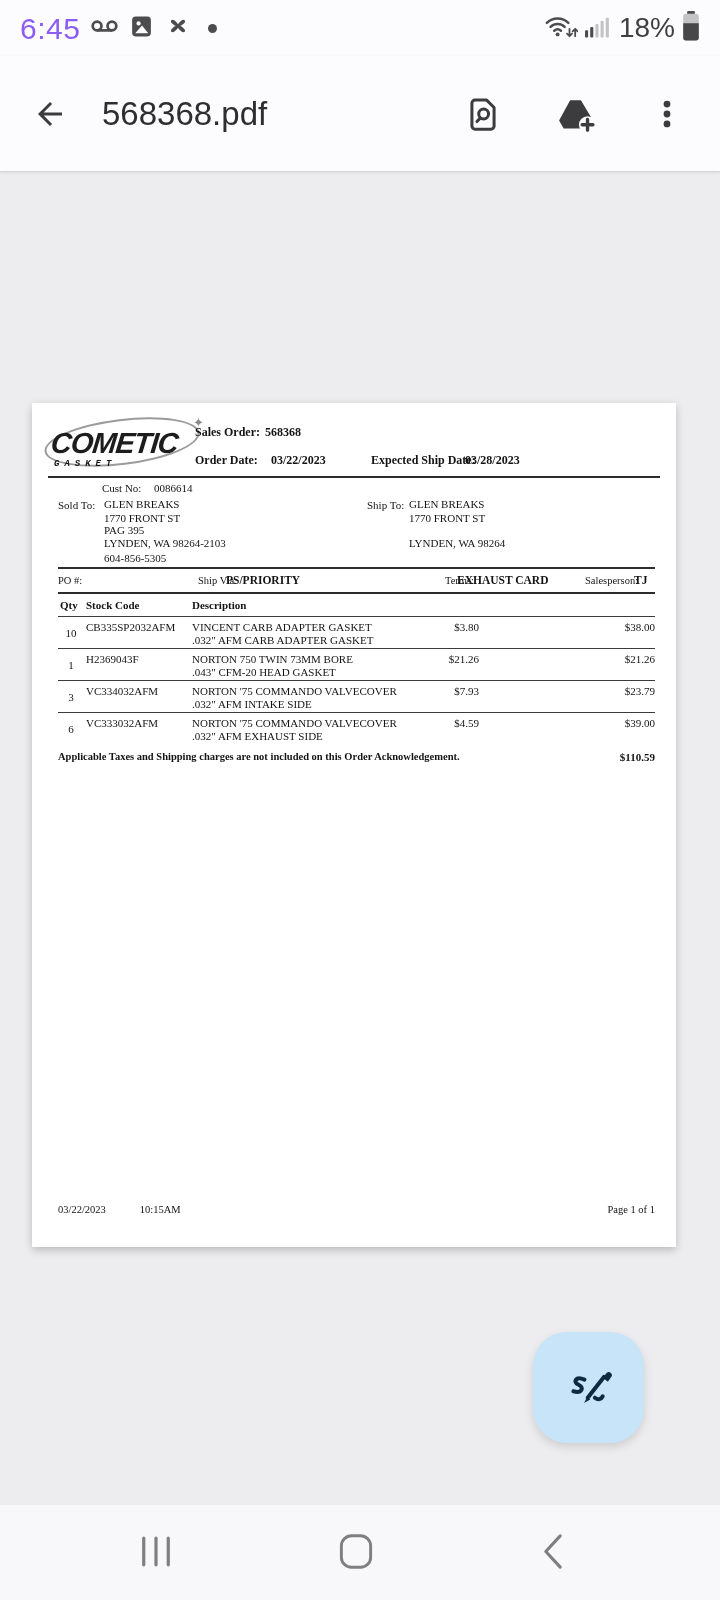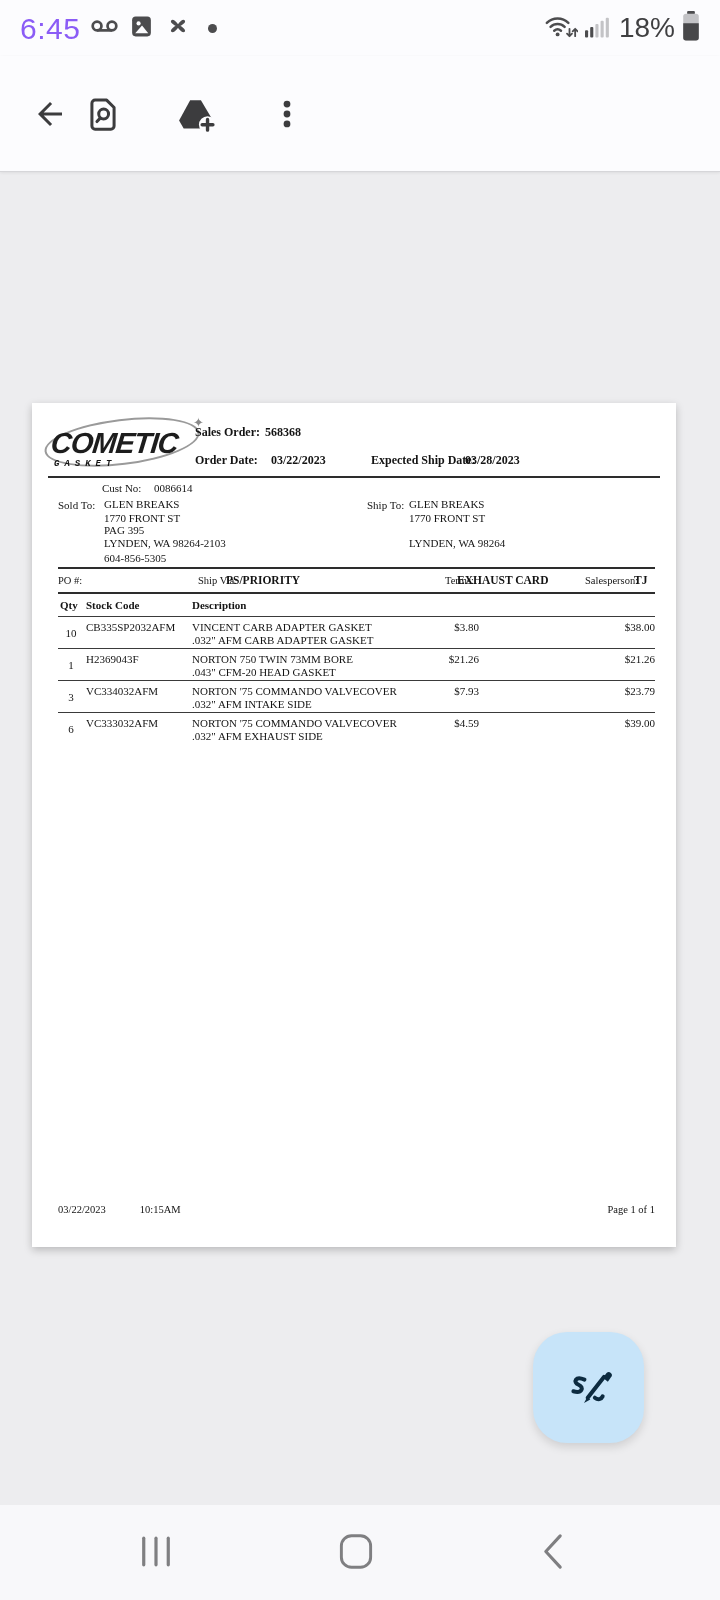--- a/index.html
+++ b/index.html
@@ -160,20 +160,21 @@
       </span>
     </div>
   </div>
 
   <div class="app-bar">
     <button class="icon-btn">
       <svg width="36" height="36" viewBox="0 0 24 24">
           <path d="M20 11H7.8l5.6-5.6L12 4l-8 8 8 8 1.4-1.4L7.8 13H20z" fill="#3c3c3e"></path>
         </svg>
     </button>
+    <div class="app-title">568368.pdf</div>
     <div class="app-actions">
       <button class="icon-btn">
         <svg width="38" height="38" viewBox="0 0 24 24">
             <g fill="none" stroke="#3c3c3e" stroke-width="1.9" stroke-linejoin="round">
               <path d="M7 3.2 h7.3 L19 7.9 v11.7 a2 2 0 0 1 -2 2 H7 a2 2 0 0 1 -2 -2 V5.2 a2 2 0 0 1 2 -2 z"></path>
               <circle cx="12.4" cy="12" r="3.1"></circle>
               <path d="M10.2 14.6 L8.2 16.8" stroke-linecap="round"></path>
             </g>
           </svg>
       </button>
@@ -273,20 +274,24 @@
   </div>
             <div class="item-row">
     <span class="c-qty">6</span>
     <span class="c-stock">VC333032AFM</span>
     <span class="c-desc1">NORTON '75 COMMANDO VALVECOVER</span>
     <span class="c-desc2">.032" AFM EXHAUST SIDE</span>
     <span class="c-unit">$4.59</span>
     <span class="c-total">$39.00</span>
   </div>
           </div>
+        <div class="note-row">
+          <span class="note">Applicable Taxes and Shipping charges are not included on this Order Acknowledgement.</span>
+          <span class="grand">$110.59</span>
+        </div>
       </div>
 
       <div class="doc-footer-left">
         <span>03/22/2023</span><span>10:15AM</span>
       </div>
       <div class="doc-footer-right">Page 1 of 1</div>
     </div>
 
     <button class="fab" style="position: absolute; left: 533px; top: 1160px;">
       <svg width="52" height="52" viewBox="0 0 40 40">

